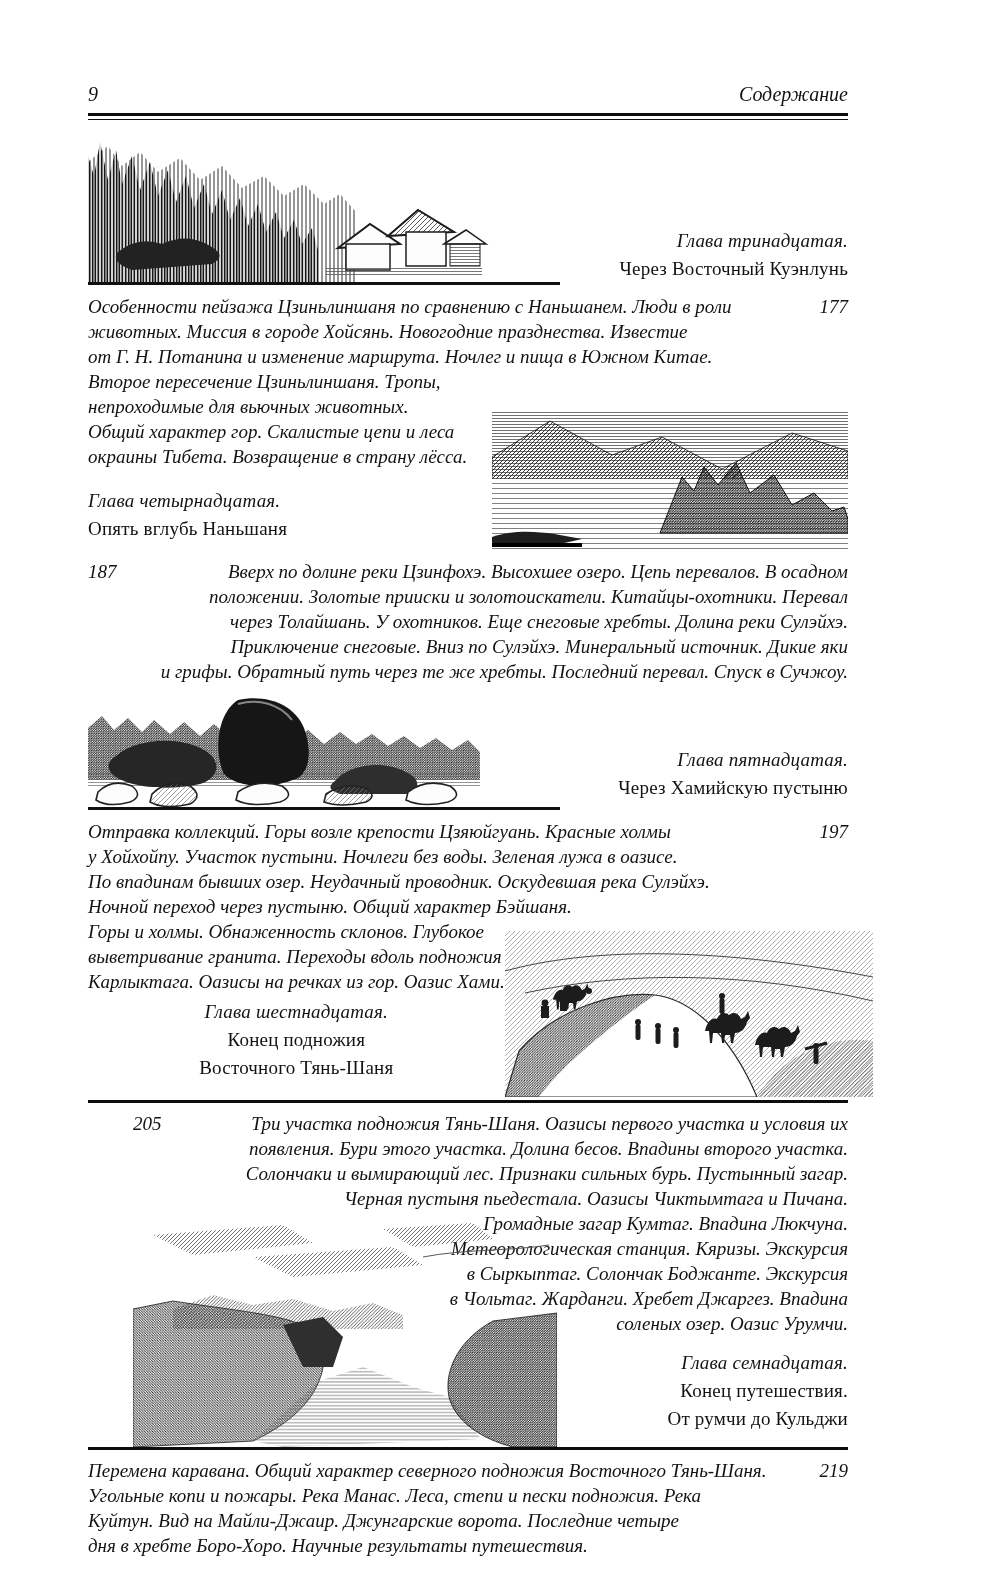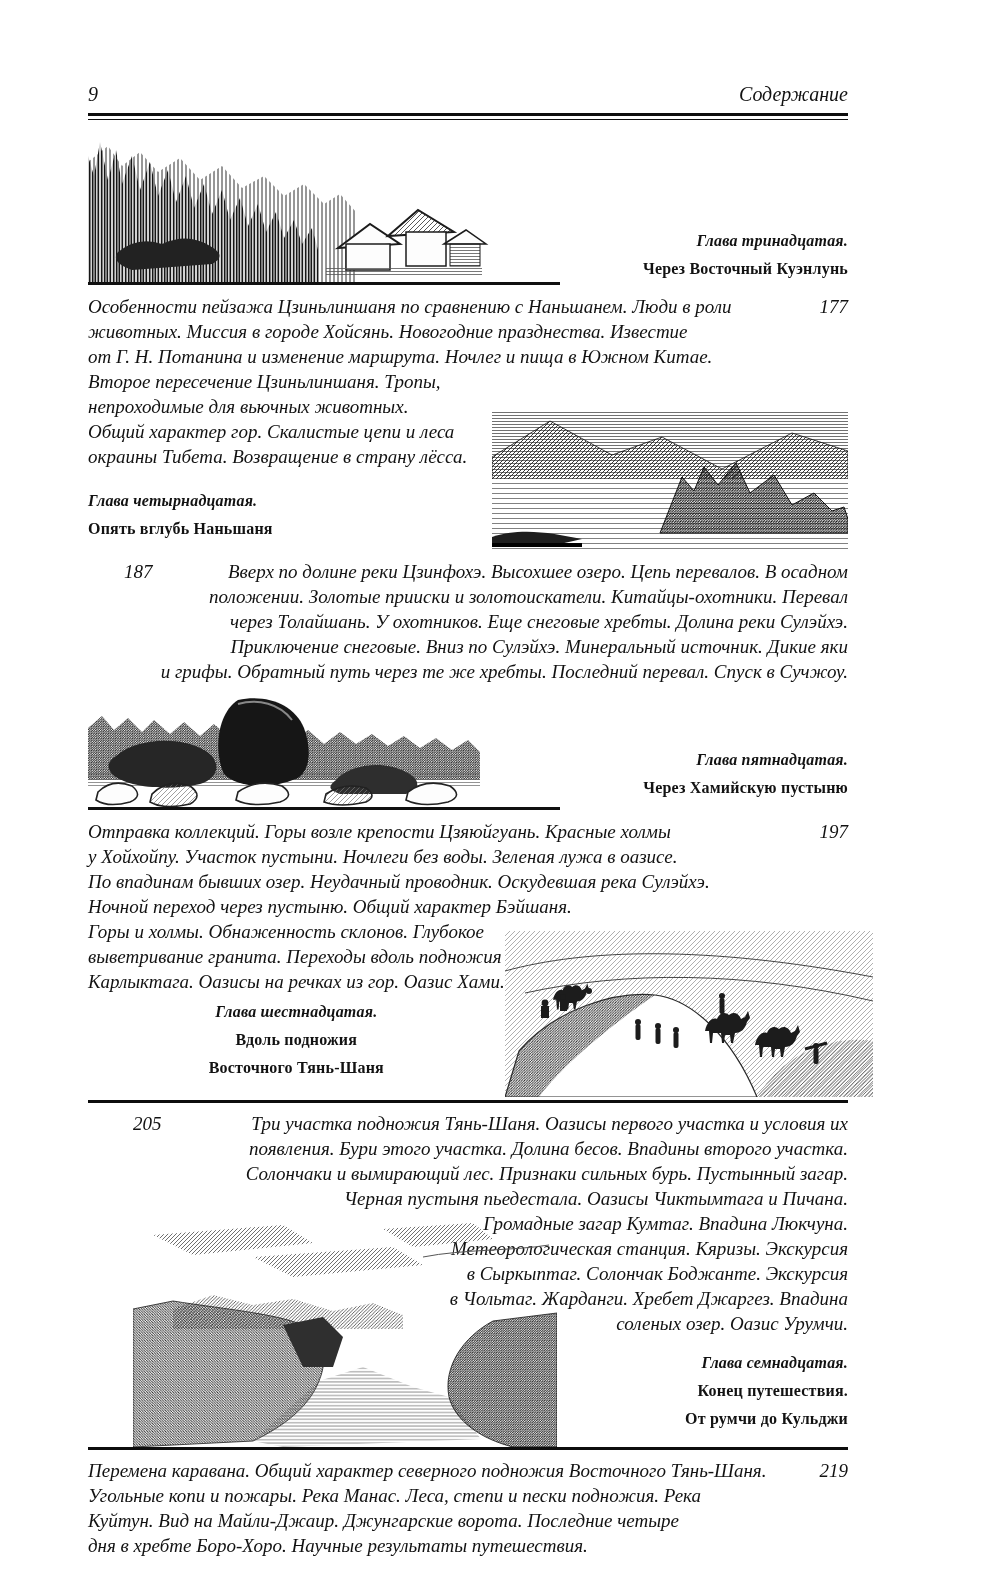--- a/index.html
+++ b/index.html
@@ -13,38 +13,38 @@
     font-family:"Liberation Serif","DejaVu Serif",serif;
     color:#121212;
   }
   .pagehead{display:flex;justify-content:space-between;align-items:flex-end;
     font-style:italic;font-size:20px;line-height:24px;margin-bottom:7px;}
   .double-rule{height:3px;border-top:3.5px solid #0e0e0e;border-bottom:1.5px solid #0e0e0e;}
   .row{display:flex;}
   .ai-end{align-items:flex-end;}
   .grow{flex:1;}
   figure{margin:0;padding:0;}
-  .heading{font-size:16px;line-height:28px;letter-spacing:.2px;font-weight:bold;}
+  .heading{font-size:19px;line-height:28px;letter-spacing:.2px;}
   .heading .h-it{font-style:italic;}
   .ta-r{text-align:right;}
   .summary{position:relative;font-size:19px;line-height:25px;font-style:italic;}
   .summary .line{white-space:nowrap;}
   .pref{position:absolute;top:0;font-style:italic;}
   .pr-r{right:0;text-align:right;}
   .pr-l{left:0;}
   .roman{font-style:normal;}
   .baseline{border-bottom:3px solid #101010;}
   .rule{border-top:3px solid #0d0d0d;}
   
   .row-ch13{margin-top:12px;}
   .hd13{margin-bottom:2px;}
   .sum13{margin-top:9px;}
   .illu2{width:356px;margin-top:42px;margin-left:auto;flex:0 0 auto;}
   .hd14{margin-top:18px;font-style:normal;}
-  .sum14{margin-top:10px;margin-left:36px;}
+  .sum14{margin-top:10px;}
   .row-ch15{margin-top:10px;}
   .hd15{margin-bottom:8px;}
   .sum15{margin-top:9px;}
   .illu4{width:368px;margin-top:12px;flex:0 0 auto;}
   .hd16{margin-top:4px;text-align:center;}
   .rule2{margin-top:3px;margin-bottom:8px;}
   .sum16{min-height:332px;margin-left:45px;}
   .illu5{position:absolute;left:0;top:106px;width:424px;}
   .hd17{margin-top:13px;}
   .rule3{margin-top:4px;margin-bottom:8px;}
@@ -208,21 +208,21 @@
       <div class="grow">
         <div>
             <div class="line">Горы и холмы. Обнаженность склонов. Глубокое</div>
             <div class="line">выветривание гранита. Переходы вдоль подножия</div>
             <div class="line">Карлыктага. Оазисы на речках из гор. Оазис Хами.</div>
           </div>
 
         <div class="heading hd16 roman">
           <div class="h-it">Глава шестнадцатая.</div>
           <div>
-              <div>Вдоль подножия</div>
+              <div>Конец подножия</div>
               <div>Восточного Тянь-Шаня</div>
             </div>
         </div>
       </div>
       <figure class="illu4">
         <svg width="368" height="166" viewBox="0 0 368 166">
           <defs>
             <pattern id="c4s" width="5" height="5" patternUnits="userSpaceOnUse">
                 <path d="M0,5 L5,0" stroke="#7a7a7a" stroke-width="0.6"></path>
               </pattern>

